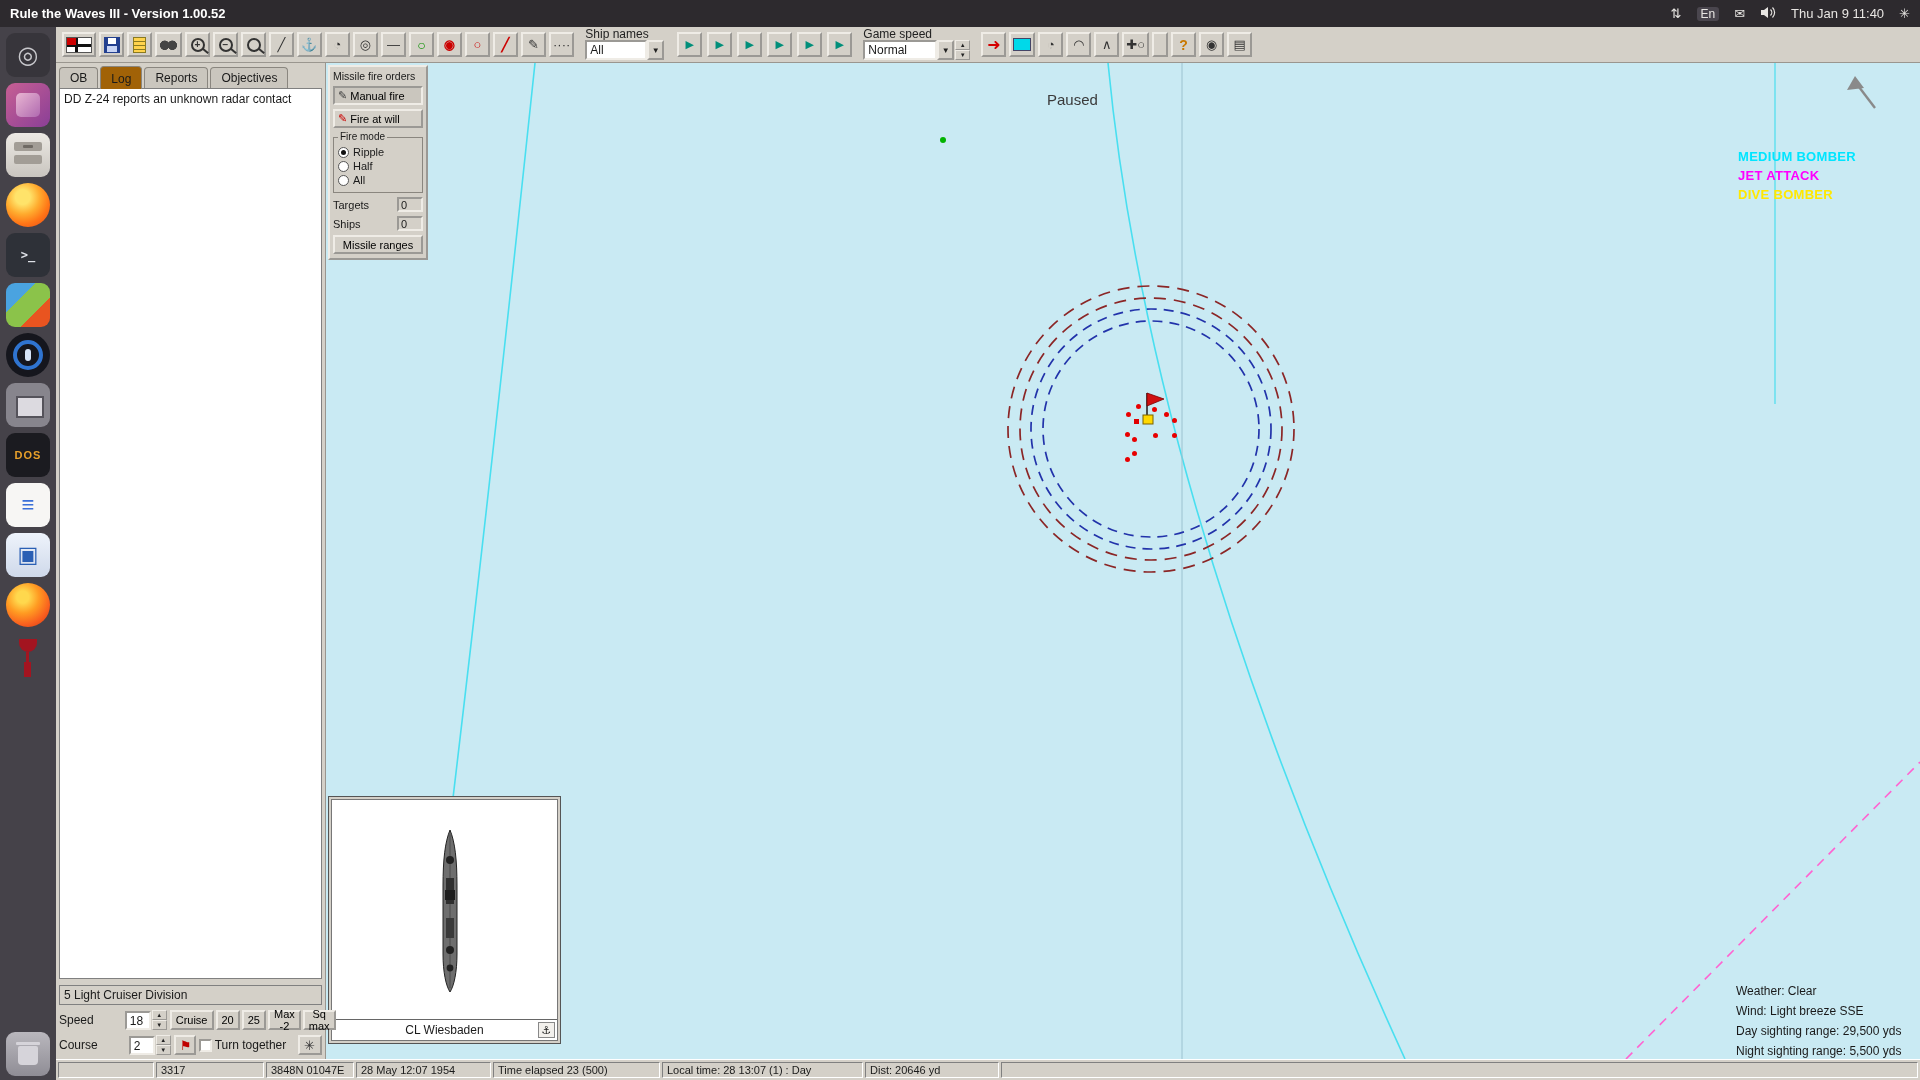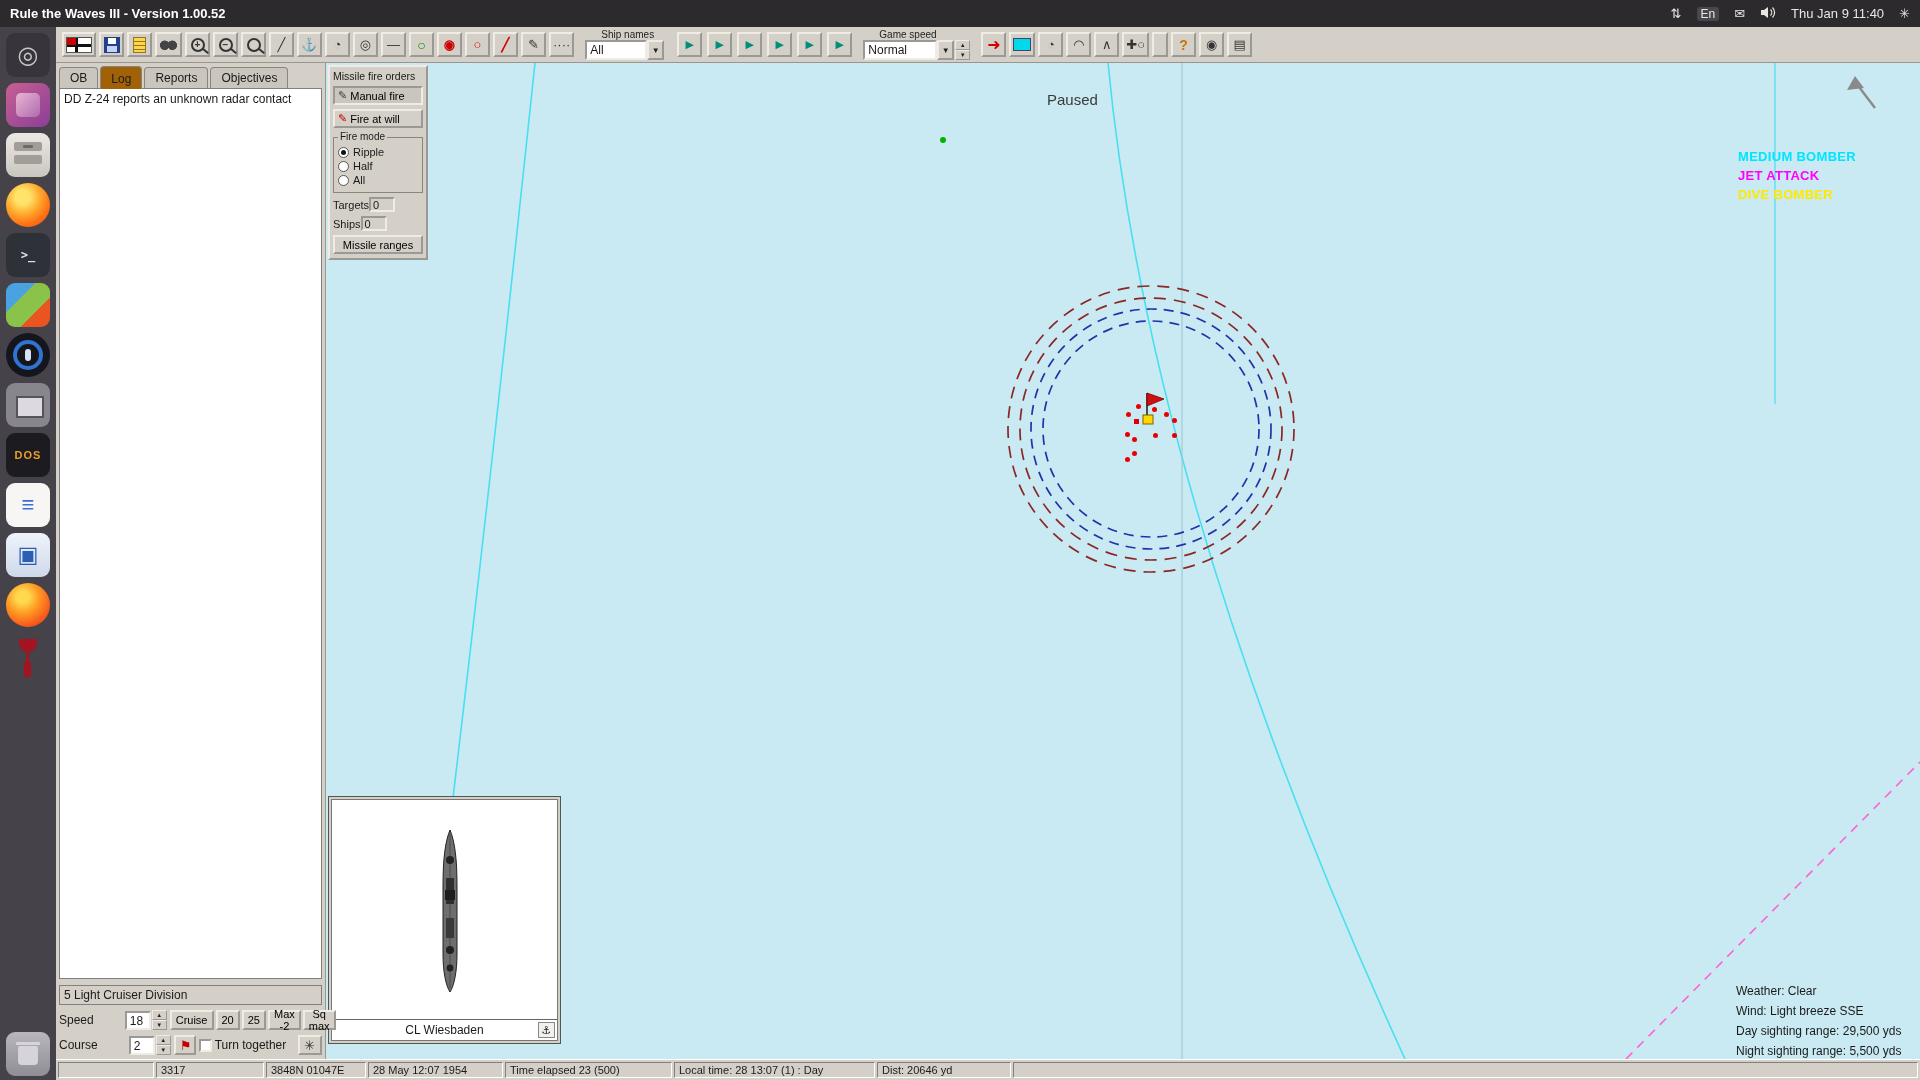--- a/index.html
+++ b/index.html
@@ -67,21 +67,21 @@
       background-repeat:no-repeat; background-size:8px 6px,10px 6px; background-position:4px 1px,3px 9px; }
   .ico-note .glyph { width:13px; height:16px; background:#ffd34d; border:1px solid #8a7a20;
       background-image:repeating-linear-gradient(rgba(0,0,0,0) 0 3px,#8a7a20 3px 4px); }
   .ico-binoc .glyph { width:19px; height:15px;
       background-image:radial-gradient(circle at 30% 55%,#444 4.5px,rgba(0,0,0,0) 5px),radial-gradient(circle at 70% 55%,#444 4.5px,rgba(0,0,0,0) 5px); }
   .ico-mag .glyph { width:14px; height:14px; border:2px solid #333; border-radius:50%; position:relative;
       display:flex; align-items:center; justify-content:center; font:bold 10px/10px "Liberation Sans",sans-serif; }
   .ico-mag .glyph::after { content:""; position:absolute; width:7px; height:2px; background:#333; right:-6px; bottom:-2px; transform:rotate(40deg); }
   .ico-cyan .glyph { width:18px; height:13px; background:#00d9e9; border:1px solid #446; }
   .tb-stack { display:flex; flex-direction:column; margin-left:8px; }
-  .tb-label { font-size:10px; line-height:11px; margin-left:16px; color:#222; }
+  .tb-label { font-size:12px; line-height:11px; margin-left:0; color:#222; }
   .combo { display:flex; }
   .combo-box { width:62px; height:20px; background:#fff; border:2px inset #efece6; font-size:12px;
                display:flex; align-items:center; padding-left:3px; }
   .combo-btn { width:17px; height:20px; border:2px outset #efece6; background:#d4d0c8;
                display:flex; align-items:center; justify-content:center; font-size:8px; color:#222; }
   .vspin { display:flex; flex-direction:column; margin-left:1px; }
   .vspin-btn { width:15px; height:10px; border:1px outset #efece6; background:#d4d0c8; font-size:6px;
                display:flex; align-items:center; justify-content:center; color:#222; }
   #time-group { margin-left:10px; gap:5px; }
   #right-group { margin-left:8px; }
@@ -124,39 +124,39 @@
   #missile-panel .panel-title { font-size:10.5px; }
   .mbtn { border:2px outset #efece6; background:#d4d0c8; height:19px; display:flex; align-items:center;
           gap:3px; padding:0 3px; font-size:11px; }
   .mbtn.pressed { border-style:inset; background:#cac6be; }
   .mbtn .glyph { font-size:11px; color:#444; } .mbtn.red-pen .glyph { color:#c00; }
   .fieldset { border:1px solid #8a867f; padding:6px 4px 4px; position:relative; margin-top:5px; }
   .legend { position:absolute; top:-7px; left:4px; background:#d4d0c8; padding:0 2px; font-size:10px; }
   .mode-row { display:flex; align-items:center; gap:4px; margin:2px 0; }
   .radio { width:11px; height:11px; border-radius:50%; border:1px solid #555; background:#fff; position:relative; flex:0 0 auto; }
   .mode-row.sel .radio::after { content:""; position:absolute; inset:2px; border-radius:50%; background:#111; }
-  .val-row { display:flex; align-items:center; }
+  .val-row { display:flex; align-items:center; justify-content:space-between; }
   .val-box { width:26px; height:15px; border:2px inset #efece6; background:#d4d0c8; font-size:11px; padding-left:2px; }
 
   
   #ship-inset { position:absolute; left:2px; top:733px; width:233px; height:248px; background:#d4d0c8;
                 border:1px solid #555; padding:2px; z-index:5; }
   .inset-frame { border:1px solid #777; background:#fff; width:100%; height:100%; display:flex; flex-direction:column; }
   .inset-canvas { flex:1; position:relative; background:#fff; }
   .inset-label { height:21px; border-top:1px solid #666; display:flex; align-items:center; justify-content:center;
                  position:relative; font-size:12px; }
   .anchor-btn { position:absolute; right:2px; top:2px; width:17px; height:16px; border:1px solid #888;
                 display:flex; align-items:center; justify-content:center; font-size:11px; background:#f2f0ec; }
 
   
   #statusbar { position:absolute; left:56px; right:0; bottom:0; height:21px; background:#d4d0c8;
                border-top:1px solid #fff; display:flex; gap:2px; padding:2px; z-index:30; }
   .scell { border:1px solid; border-color:#808080 #fff #fff #808080; font-size:11px; padding:1px 4px;
            white-space:nowrap; overflow:hidden; }
-  .sc0{width:96px;} .sc1{width:108px;} .sc2{width:100px;} .sc3{width:135px;} .sc4{width:167px;}
+  .sc0{width:96px;} .sc1{width:108px;} .sc2{width:88px;} .sc3{width:135px;} .sc4{width:167px;}
   .sc5{width:201px;} .sc6{width:134px;} .sc7{flex:1;}
 </style>
 </head>
 <body>
 
 <div id="topbar">
   <span class="title">Rule the Waves III - Version 1.00.52</span>
   <div id="tray">
     <span class="tray-icon">⇅</span>
     <span class="tray-lang">En</span>

